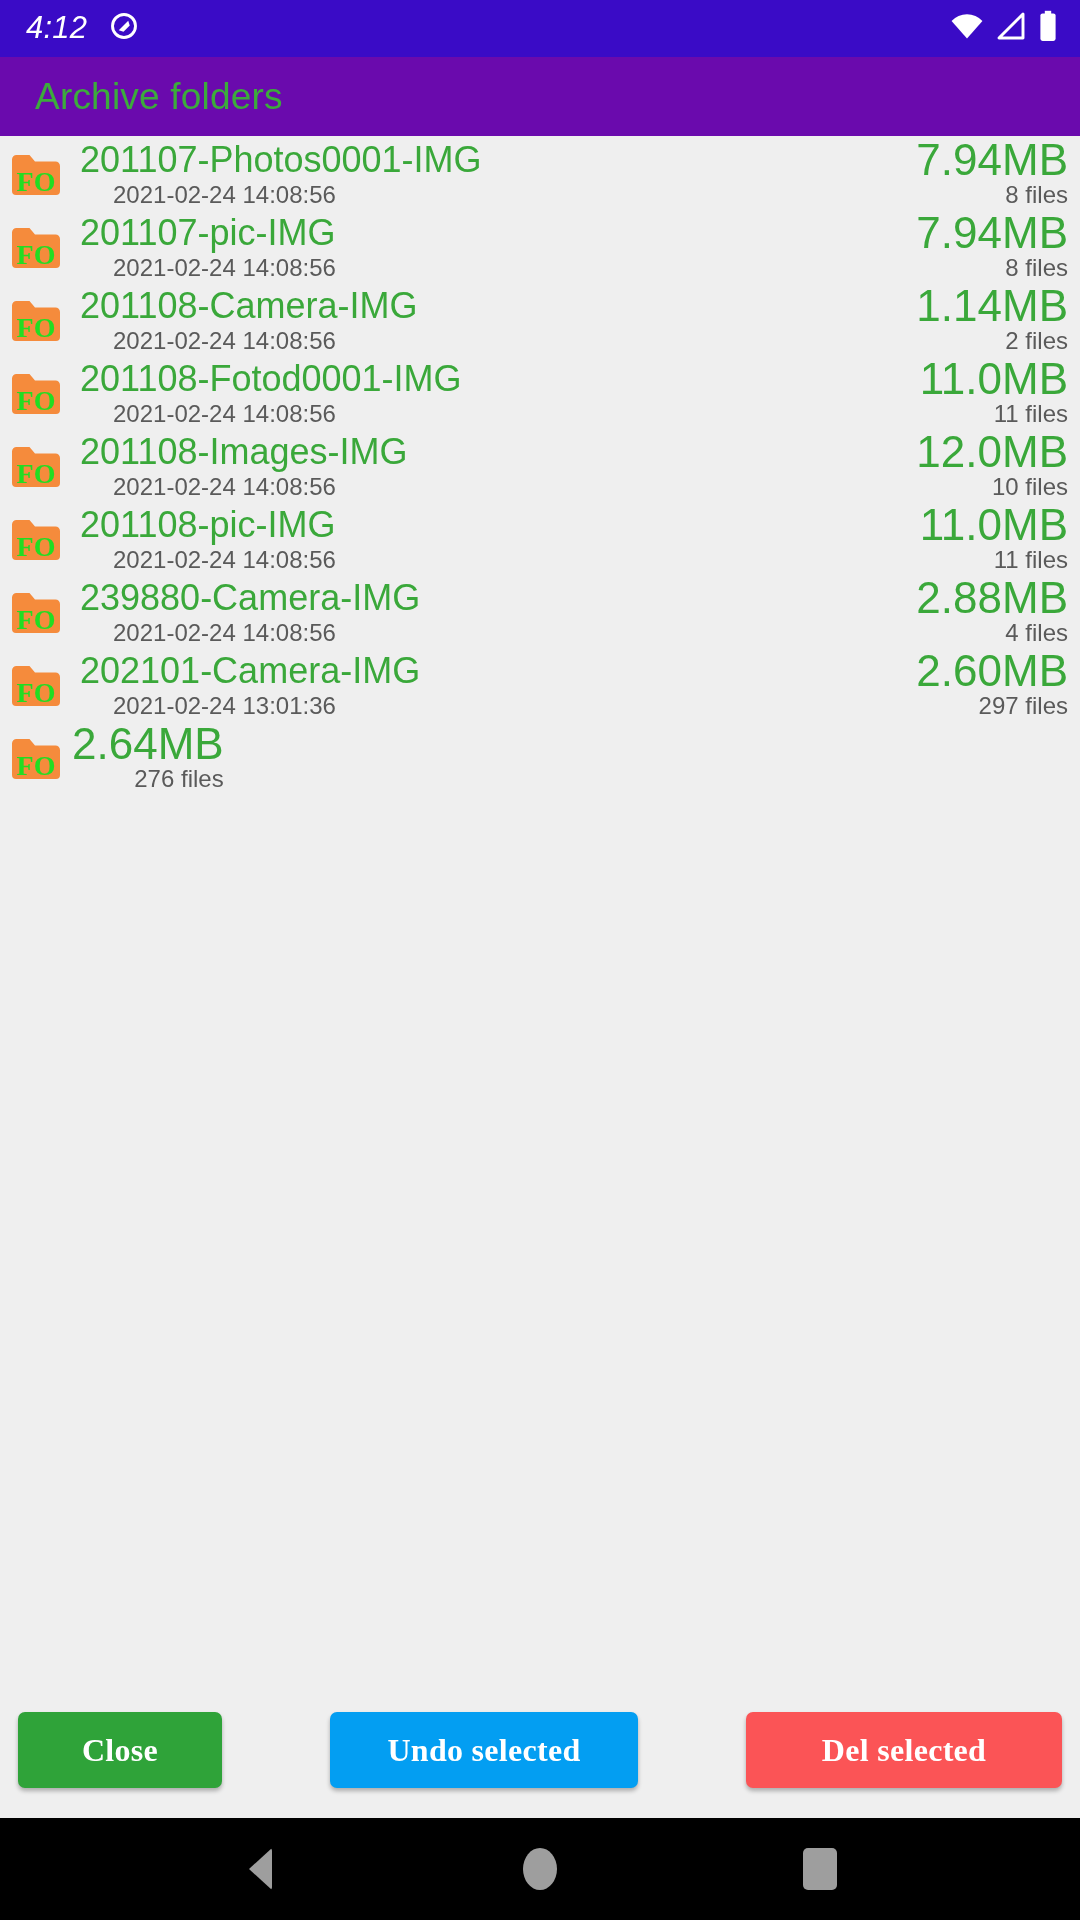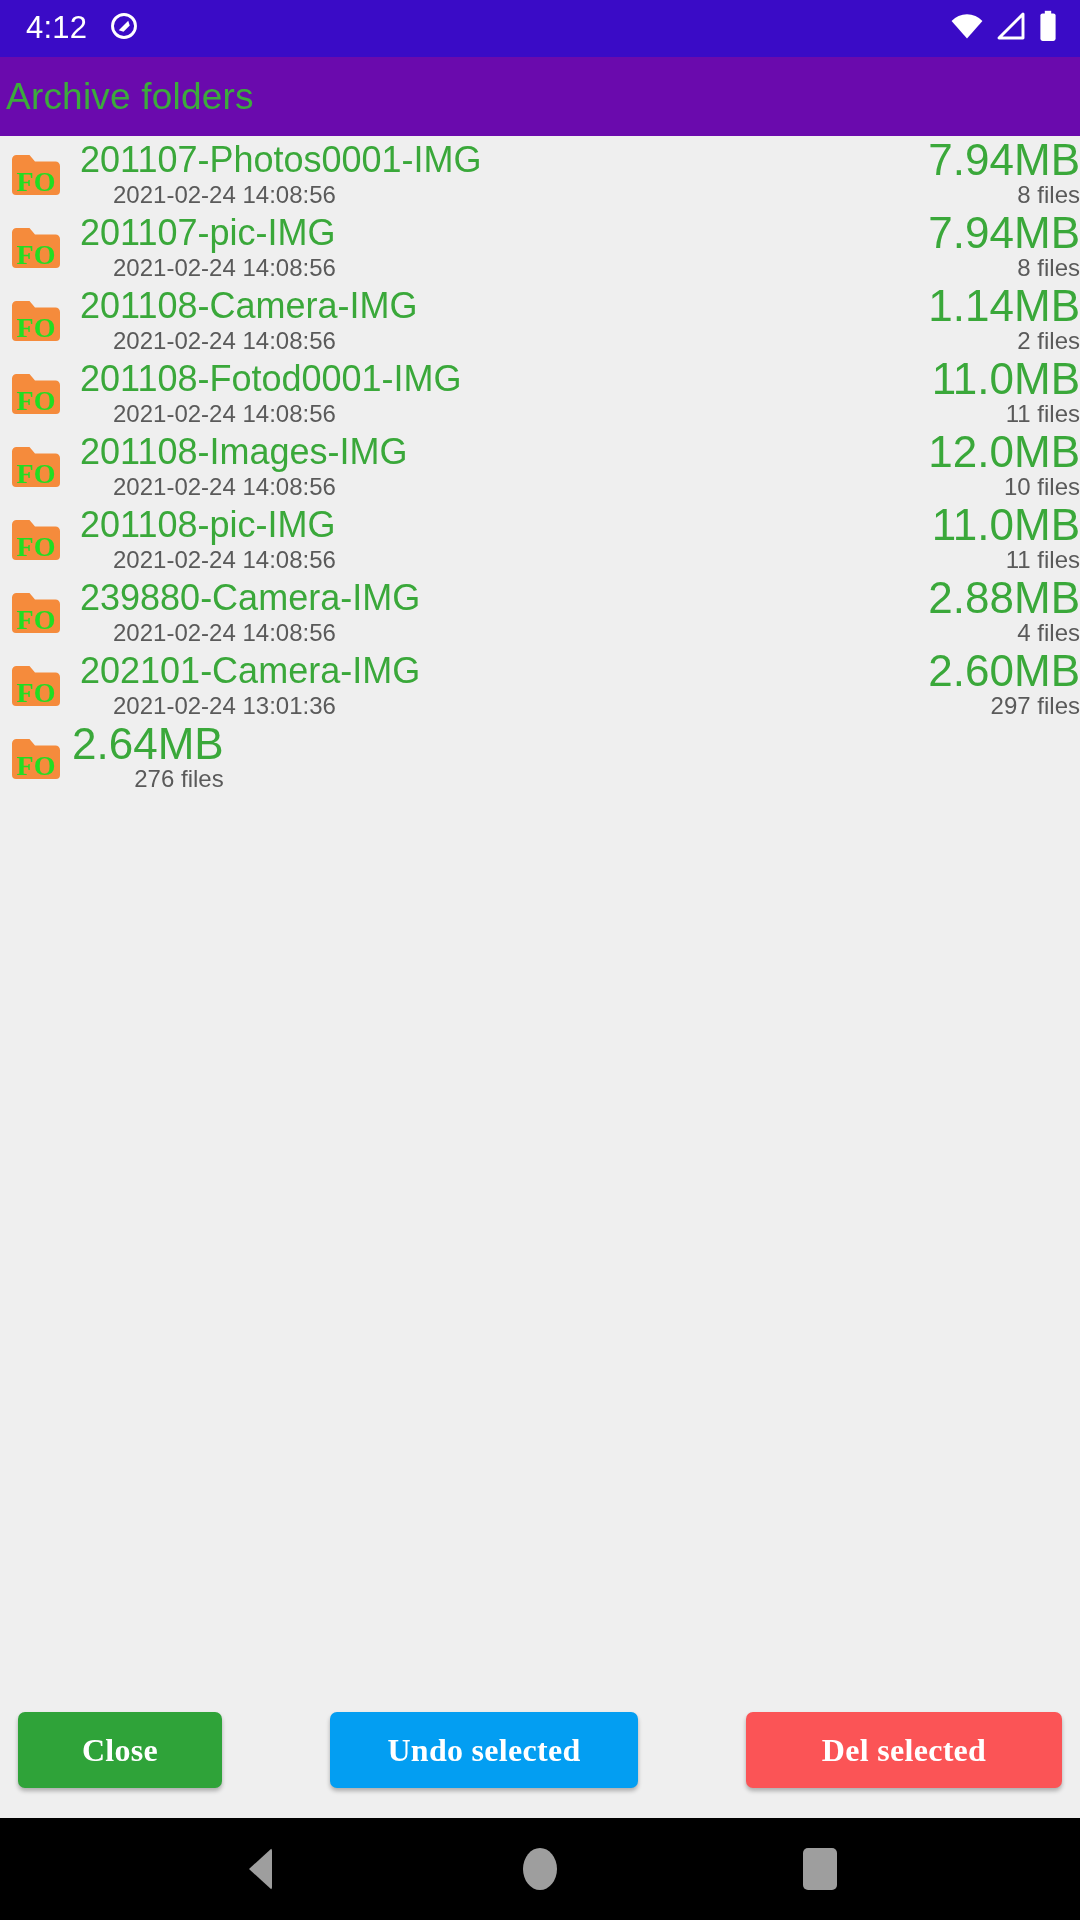--- a/index.html
+++ b/index.html
@@ -24,20 +24,21 @@
 
   
   .status-bar {
     height: 57px;
     background: #3a0bc6;
     display: flex;
     align-items: center;
     padding: 0 22px 2px 26px;
     box-sizing: border-box;
     flex: 0 0 auto;
+    font-style: italic;
   }
   .status-time {
     color: #ffffff;
     font-size: 31px;
     letter-spacing: 0.2px;
     line-height: 1;
   }
   .status-left-icons {
     display: flex;
     align-items: center;
@@ -50,21 +51,21 @@
     gap: 11px;
   }
   .ic { display: block; }
 
   
   .title-bar {
     height: 79px;
     background: #6a0aad;
     display: flex;
     align-items: center;
-    padding: 0 6px;
+    padding: 0 35px;
     box-sizing: border-box;
     flex: 0 0 auto;
     text-align: right;
   }
   .title-text {
     color: #3cab3c;
     font-size: 37px;
     line-height: 1;
     letter-spacing: 0.2px;
   }
@@ -73,21 +74,21 @@
   .list {
     flex: 1 1 auto;
     background: #efefef;
     overflow: hidden;
     padding-top: 2px;
   }
   .row {
     height: 73px;
     display: flex;
     align-items: flex-start;
-    padding: 0 0 0 10px;
+    padding: 0 12px 0 10px;
     box-sizing: border-box;
     position: relative;
   }
   .folder-icon {
     position: relative;
     width: 52px;
     height: 44px;
     margin-top: 15px;
     flex: 0 0 auto;
   }

